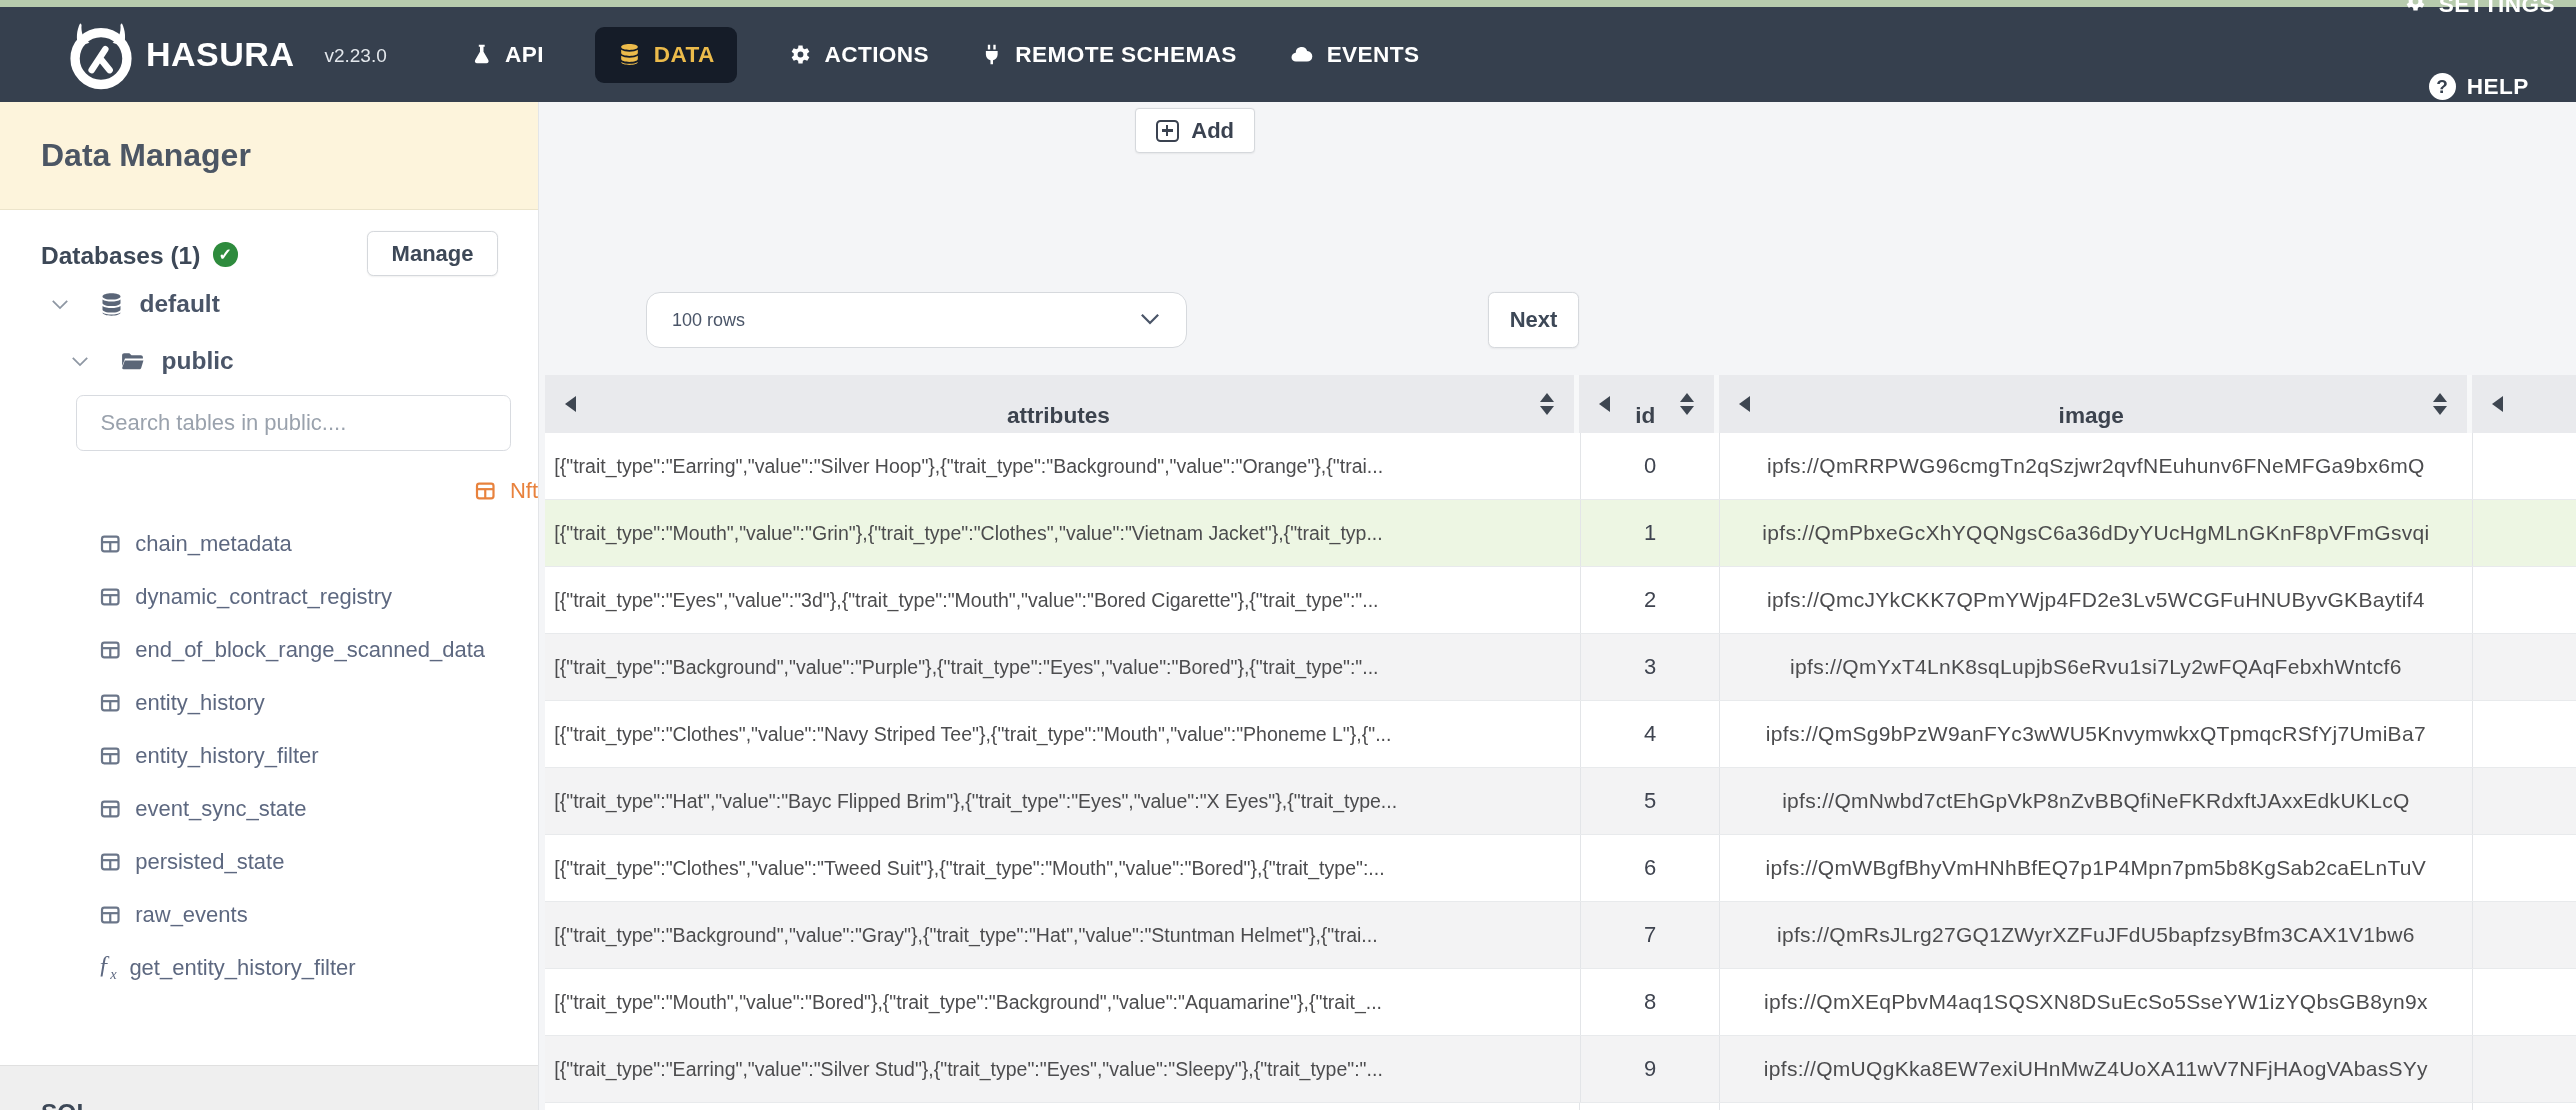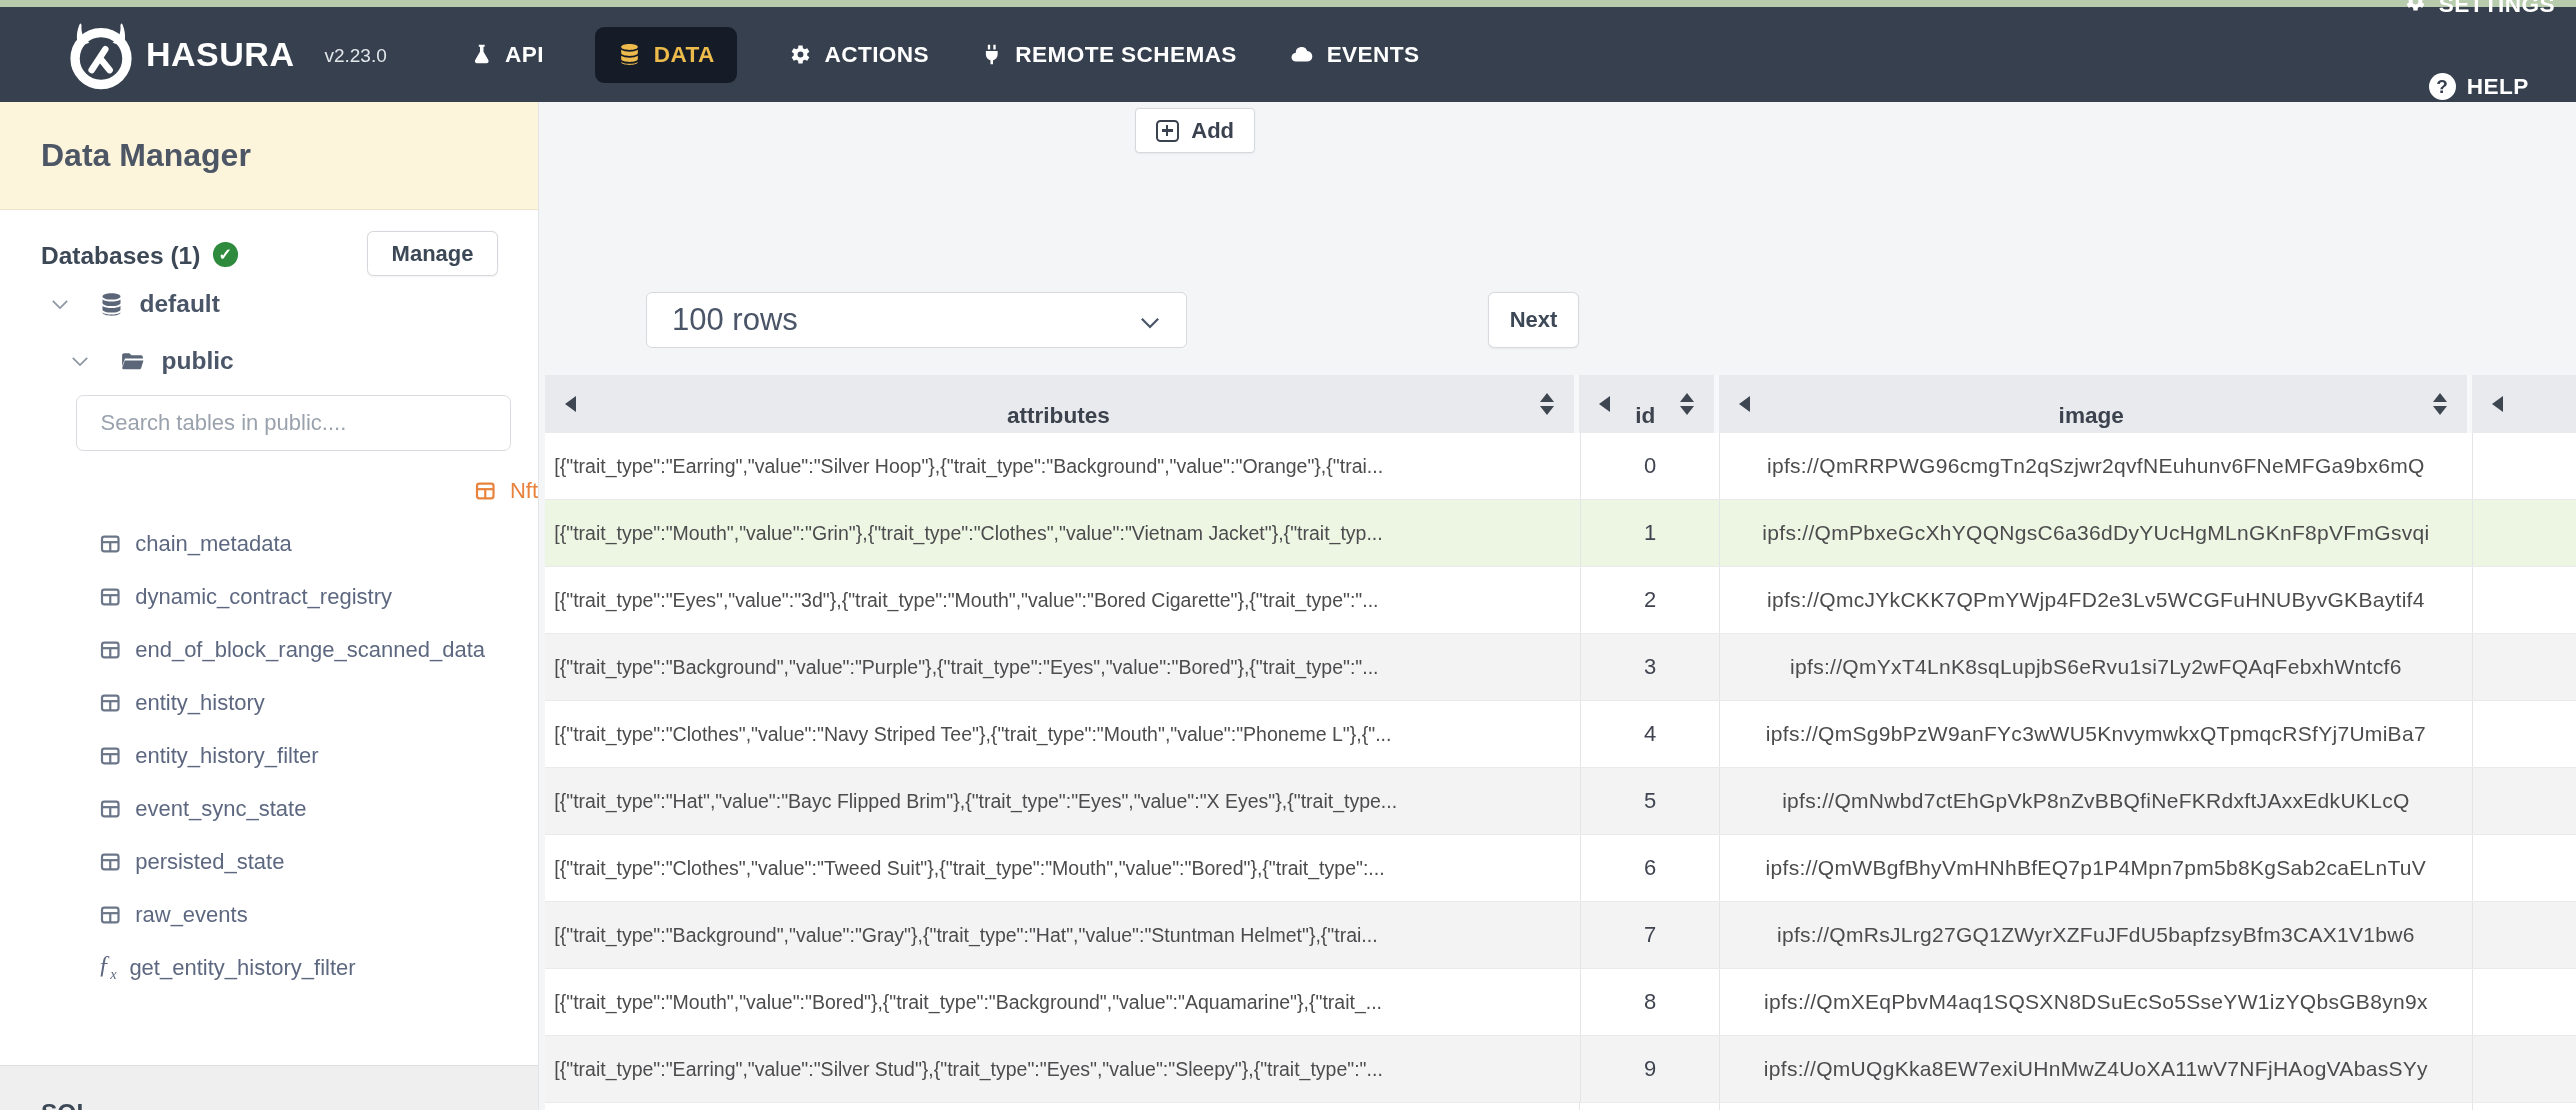--- a/index.html
+++ b/index.html
@@ -89,22 +89,22 @@
   .add-btn{
     position:absolute;left:588px;top:6.3px;height:45px;padding:0 20px;background:#fff;border:0.9px solid #d5d8dc;
     border-radius:4px;display:flex;align-items:center;gap:12.7px;font-size:22px;font-weight:bold;color:#3a4250;
     box-shadow:0 0.9px 1.8px rgba(0,0,0,0.06);cursor:pointer;margin-left:8px;
   }
   .add-plus{position:relative;width:22.6px;height:22.6px;border:2.3px solid #3a4250;border-radius:4.5px;box-sizing:border-box;}
   .add-plus::before{content:"";position:absolute;left:3.6px;top:7.7px;width:11px;height:2.7px;background:#3a4250;}
   .add-plus::after{content:"";position:absolute;left:7.7px;top:3.6px;width:2.7px;height:11px;background:#3a4250;}
   .rows-select{
     position:absolute;left:107px;top:190px;width:541px;height:56px;background:#fff;border:0.9px solid #d6d9dd;
-    border-radius:6px;box-sizing:border-box;display:flex;align-items:center;justify-content:space-between;
-    padding:0 25px;font-size:31px;color:#4a5568;cursor:pointer;
+    border-radius:14px;box-sizing:border-box;display:flex;align-items:center;justify-content:space-between;
+    padding:0 25px;font-size:18px;color:#4a5568;cursor:pointer;
   }
   .next-btn{
     position:absolute;left:949px;top:190px;width:91px;height:56px;background:#fff;border:0.9px solid #d6d9dd;
     border-radius:6.3px;box-sizing:border-box;display:flex;align-items:center;justify-content:center;
     font-size:22px;font-weight:bold;color:#3d4857;box-shadow:0 0.9px 1.8px rgba(0,0,0,0.05);cursor:pointer;
   }
   
   .dtable{position:absolute;left:6.3px;top:273px;width:2031px;}
   .thead{display:flex;height:58px;}
   .th{

